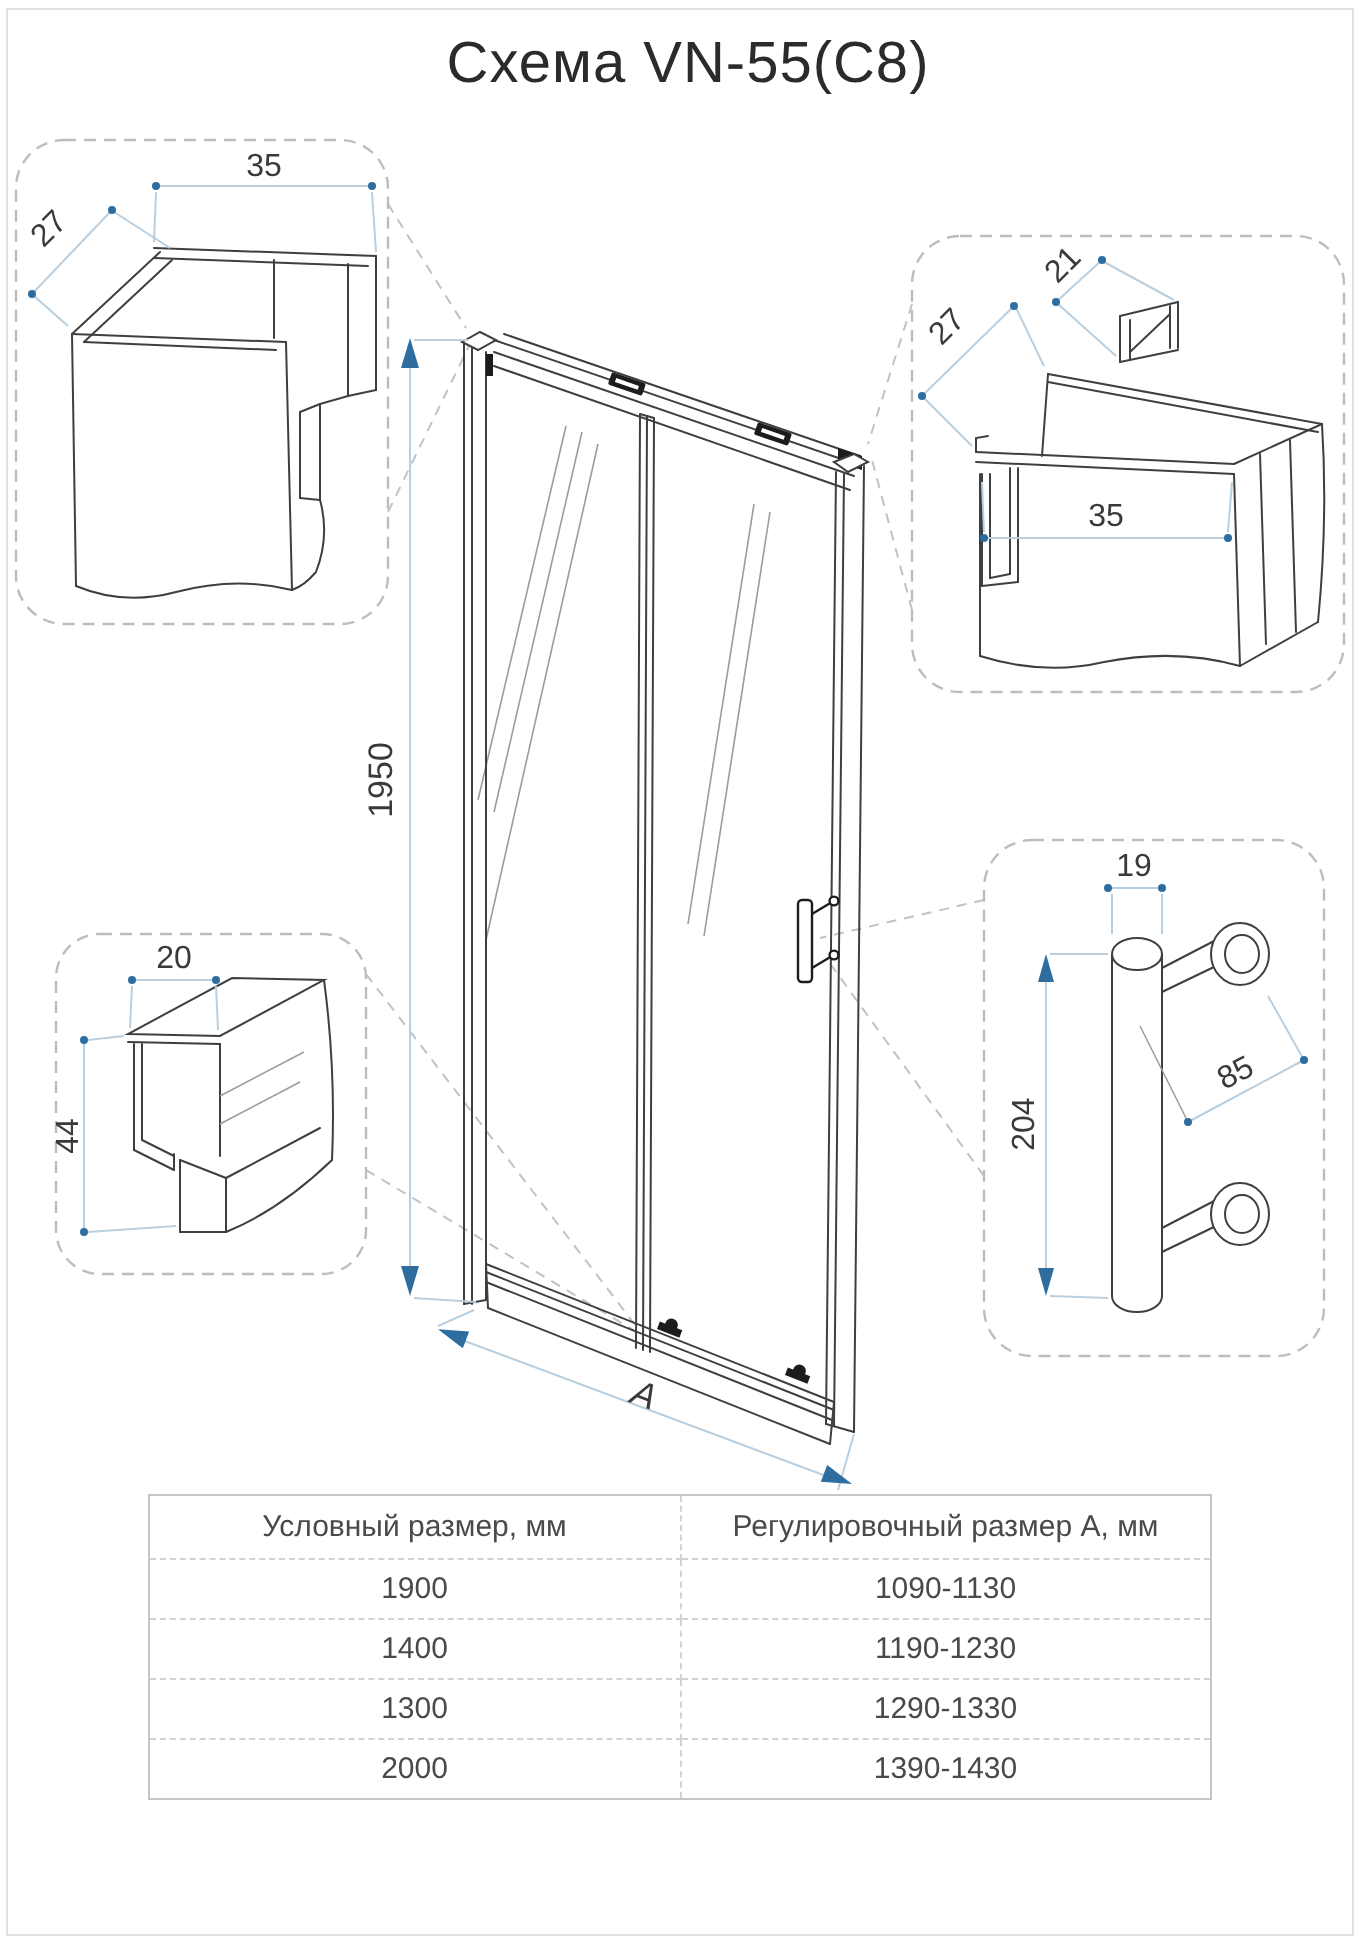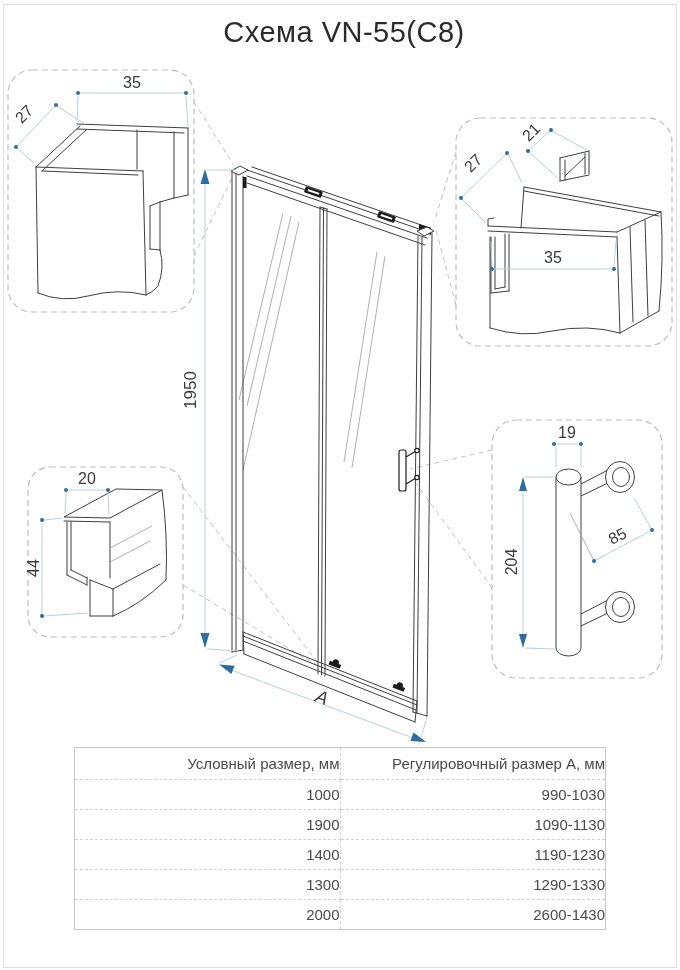--- a/index.html
+++ b/index.html
@@ -19,21 +19,21 @@
   .box{stroke:#bdbdbd;stroke-width:1.2;stroke-dasharray:6 4;fill:none;}
   .dot{fill:#2e6da0;}
   .arr{fill:#2e6da0;}
   .dimlbl{fill:#3a3a3a;font-size:16px;text-anchor:middle;font-family:"Liberation Sans",sans-serif;}
   .biglbl{font-size:17px;}
   .alabel{font-size:18px;font-style:italic;}
   
   .size-table{position:absolute;left:74px;top:747px;width:532px;border-collapse:collapse;
               table-layout:fixed;font-size:15px;color:#4a4a4a;background:#fff;
               border:1px solid #c6c6c6;}
-  .size-table th,.size-table td{border:1px dashed #d2d2d2;text-align:right;
+  .size-table th,.size-table td{border:1px dashed #d2d2d2;text-align:center;
               font-weight:400;height:29px;padding:0;}
   .size-table th{height:31px;}
 </style>
 </head>
 <body>
 
 <div class="page">
   <div class="frame"></div>
   <h1 class="title">Схема VN-55(C8)</h1>
 
@@ -311,34 +311,30 @@
 
   <table class="size-table">
     <thead>
       <tr>
         <th>Условный размер, мм</th>
         <th>Регулировочный размер А, мм</th>
       </tr>
     </thead>
     <tbody>
       <tr>
-        <td>1000</td>
-        <td>990-1030</td>
-      </tr>
-      <tr>
         <td>1900</td>
         <td>1090-1130</td>
       </tr>
       <tr>
         <td>1400</td>
         <td>1190-1230</td>
       </tr>
       <tr>
         <td>1300</td>
         <td>1290-1330</td>
       </tr>
       <tr>
         <td>2000</td>
-        <td>2600-1430</td>
+        <td>1390-1430</td>
       </tr>
     </tbody>
   </table>
 </div>
 
 </body></html>

